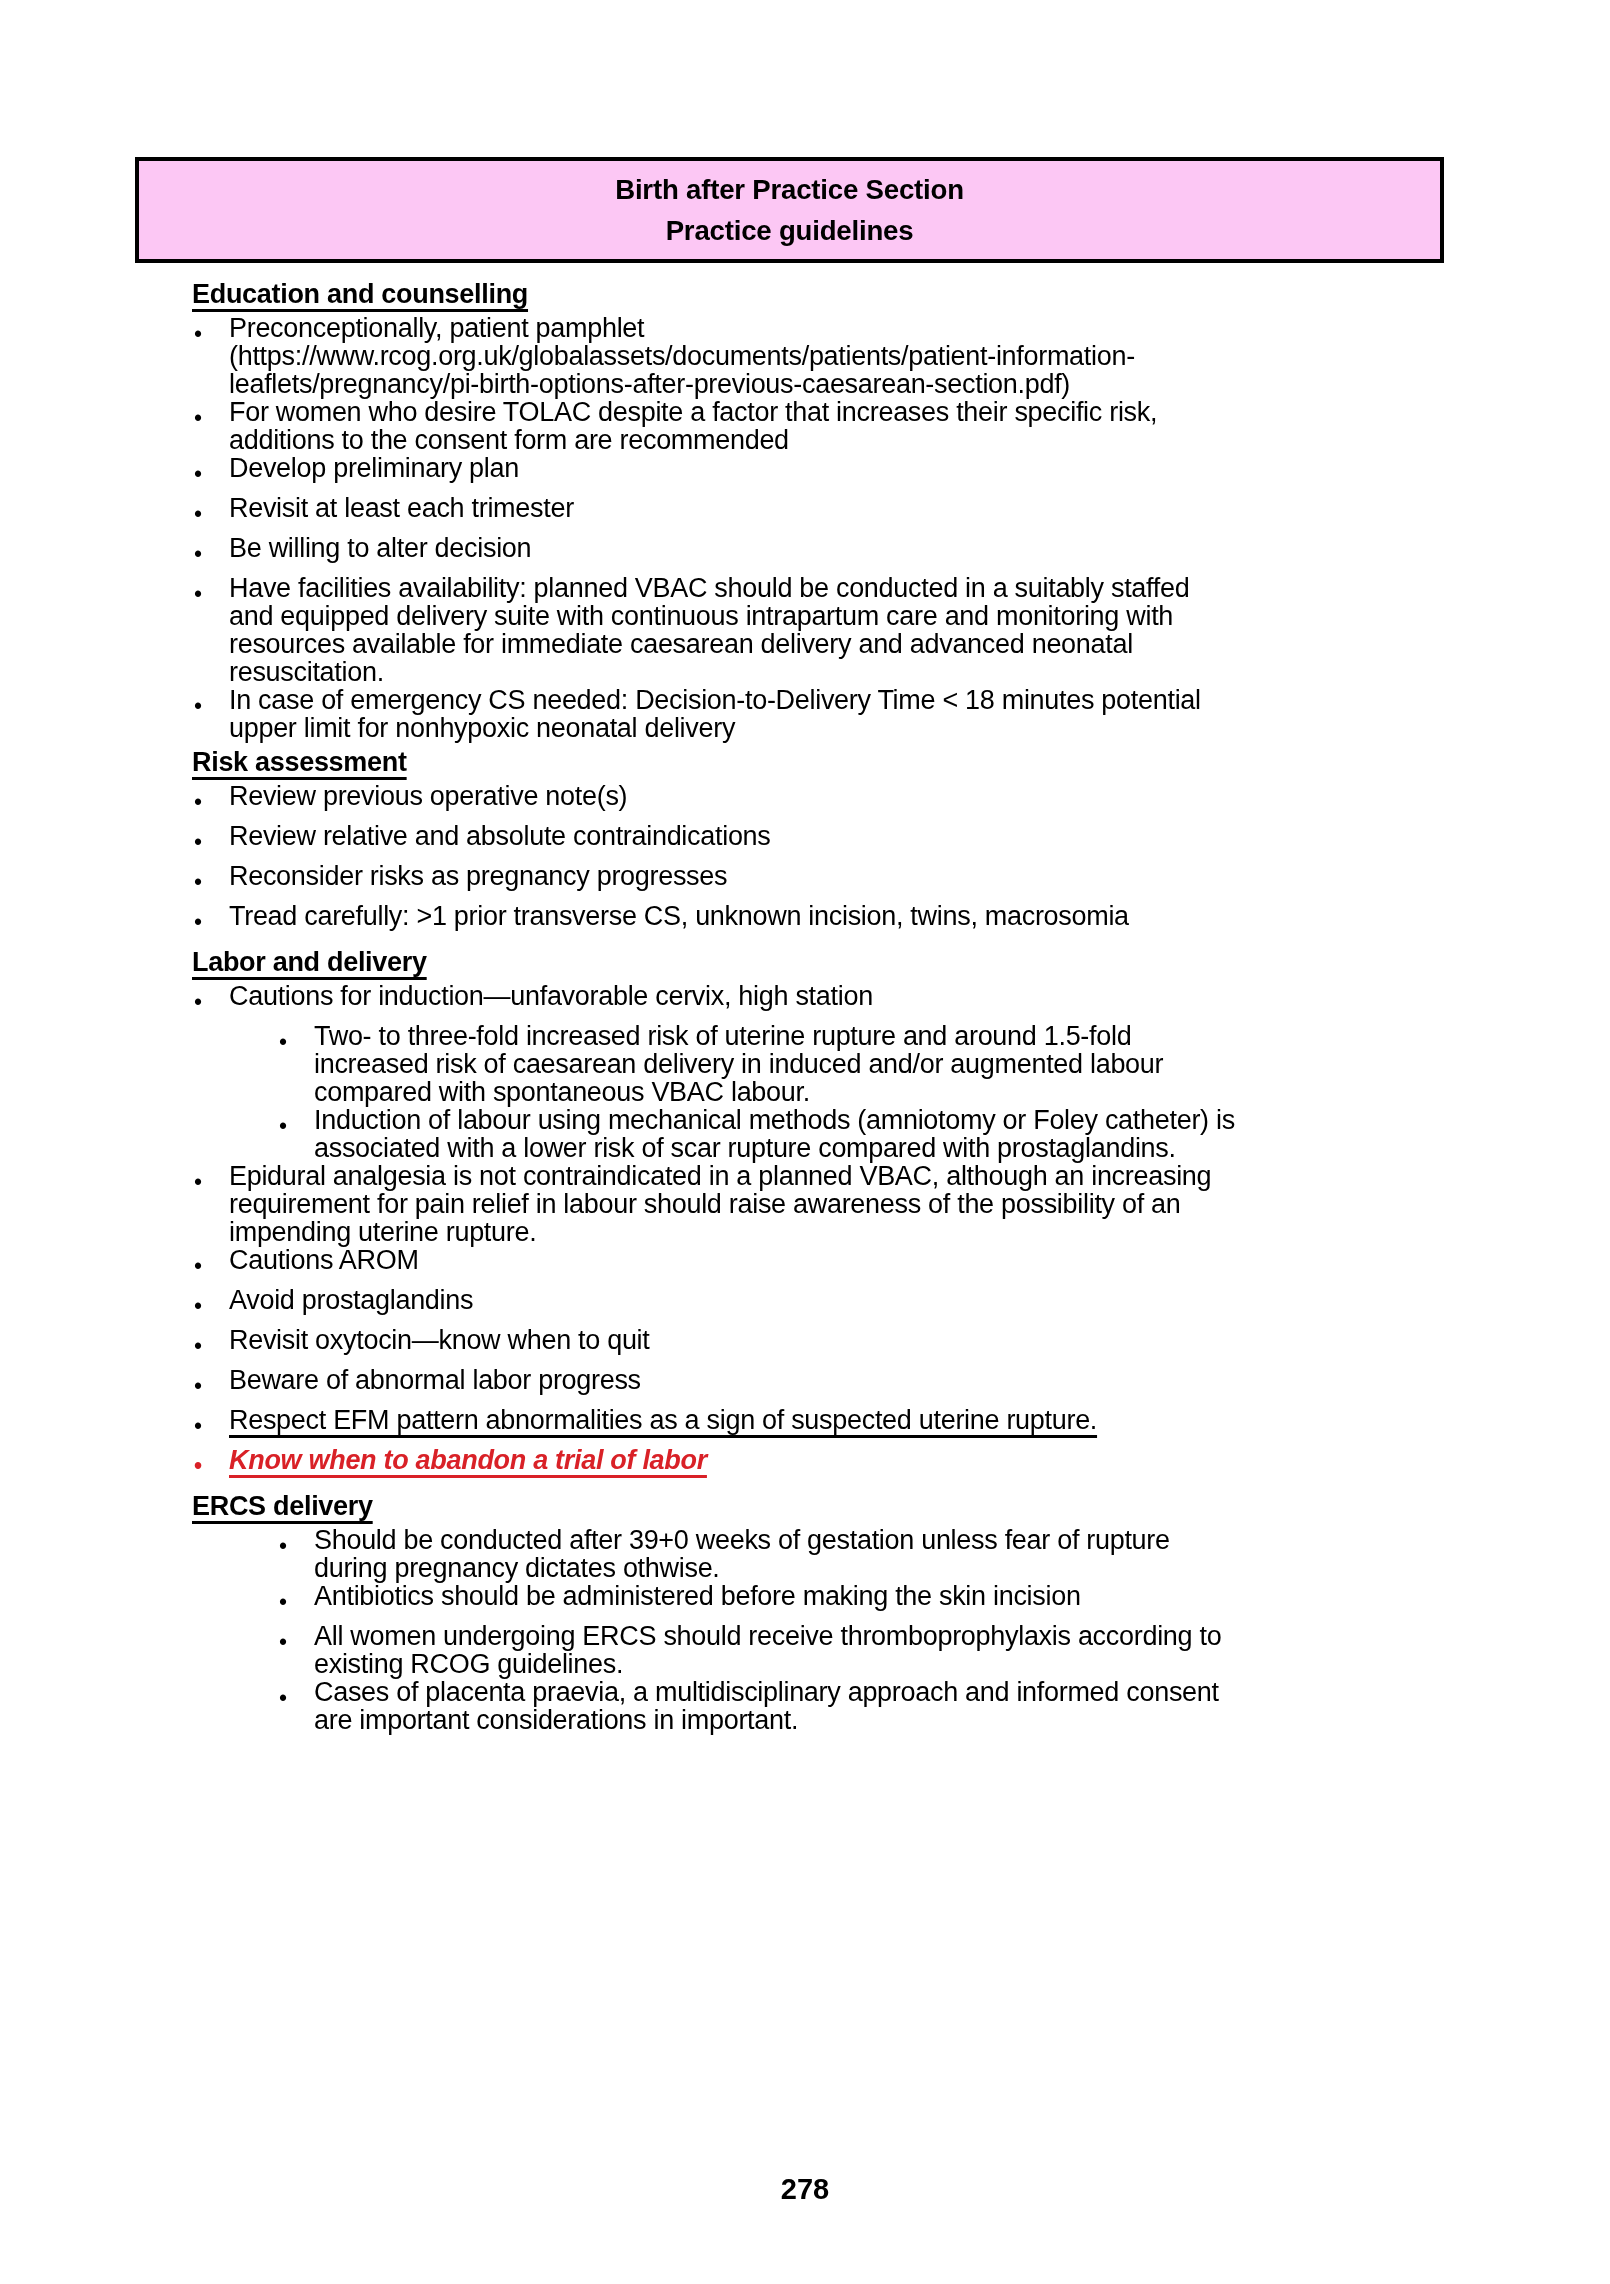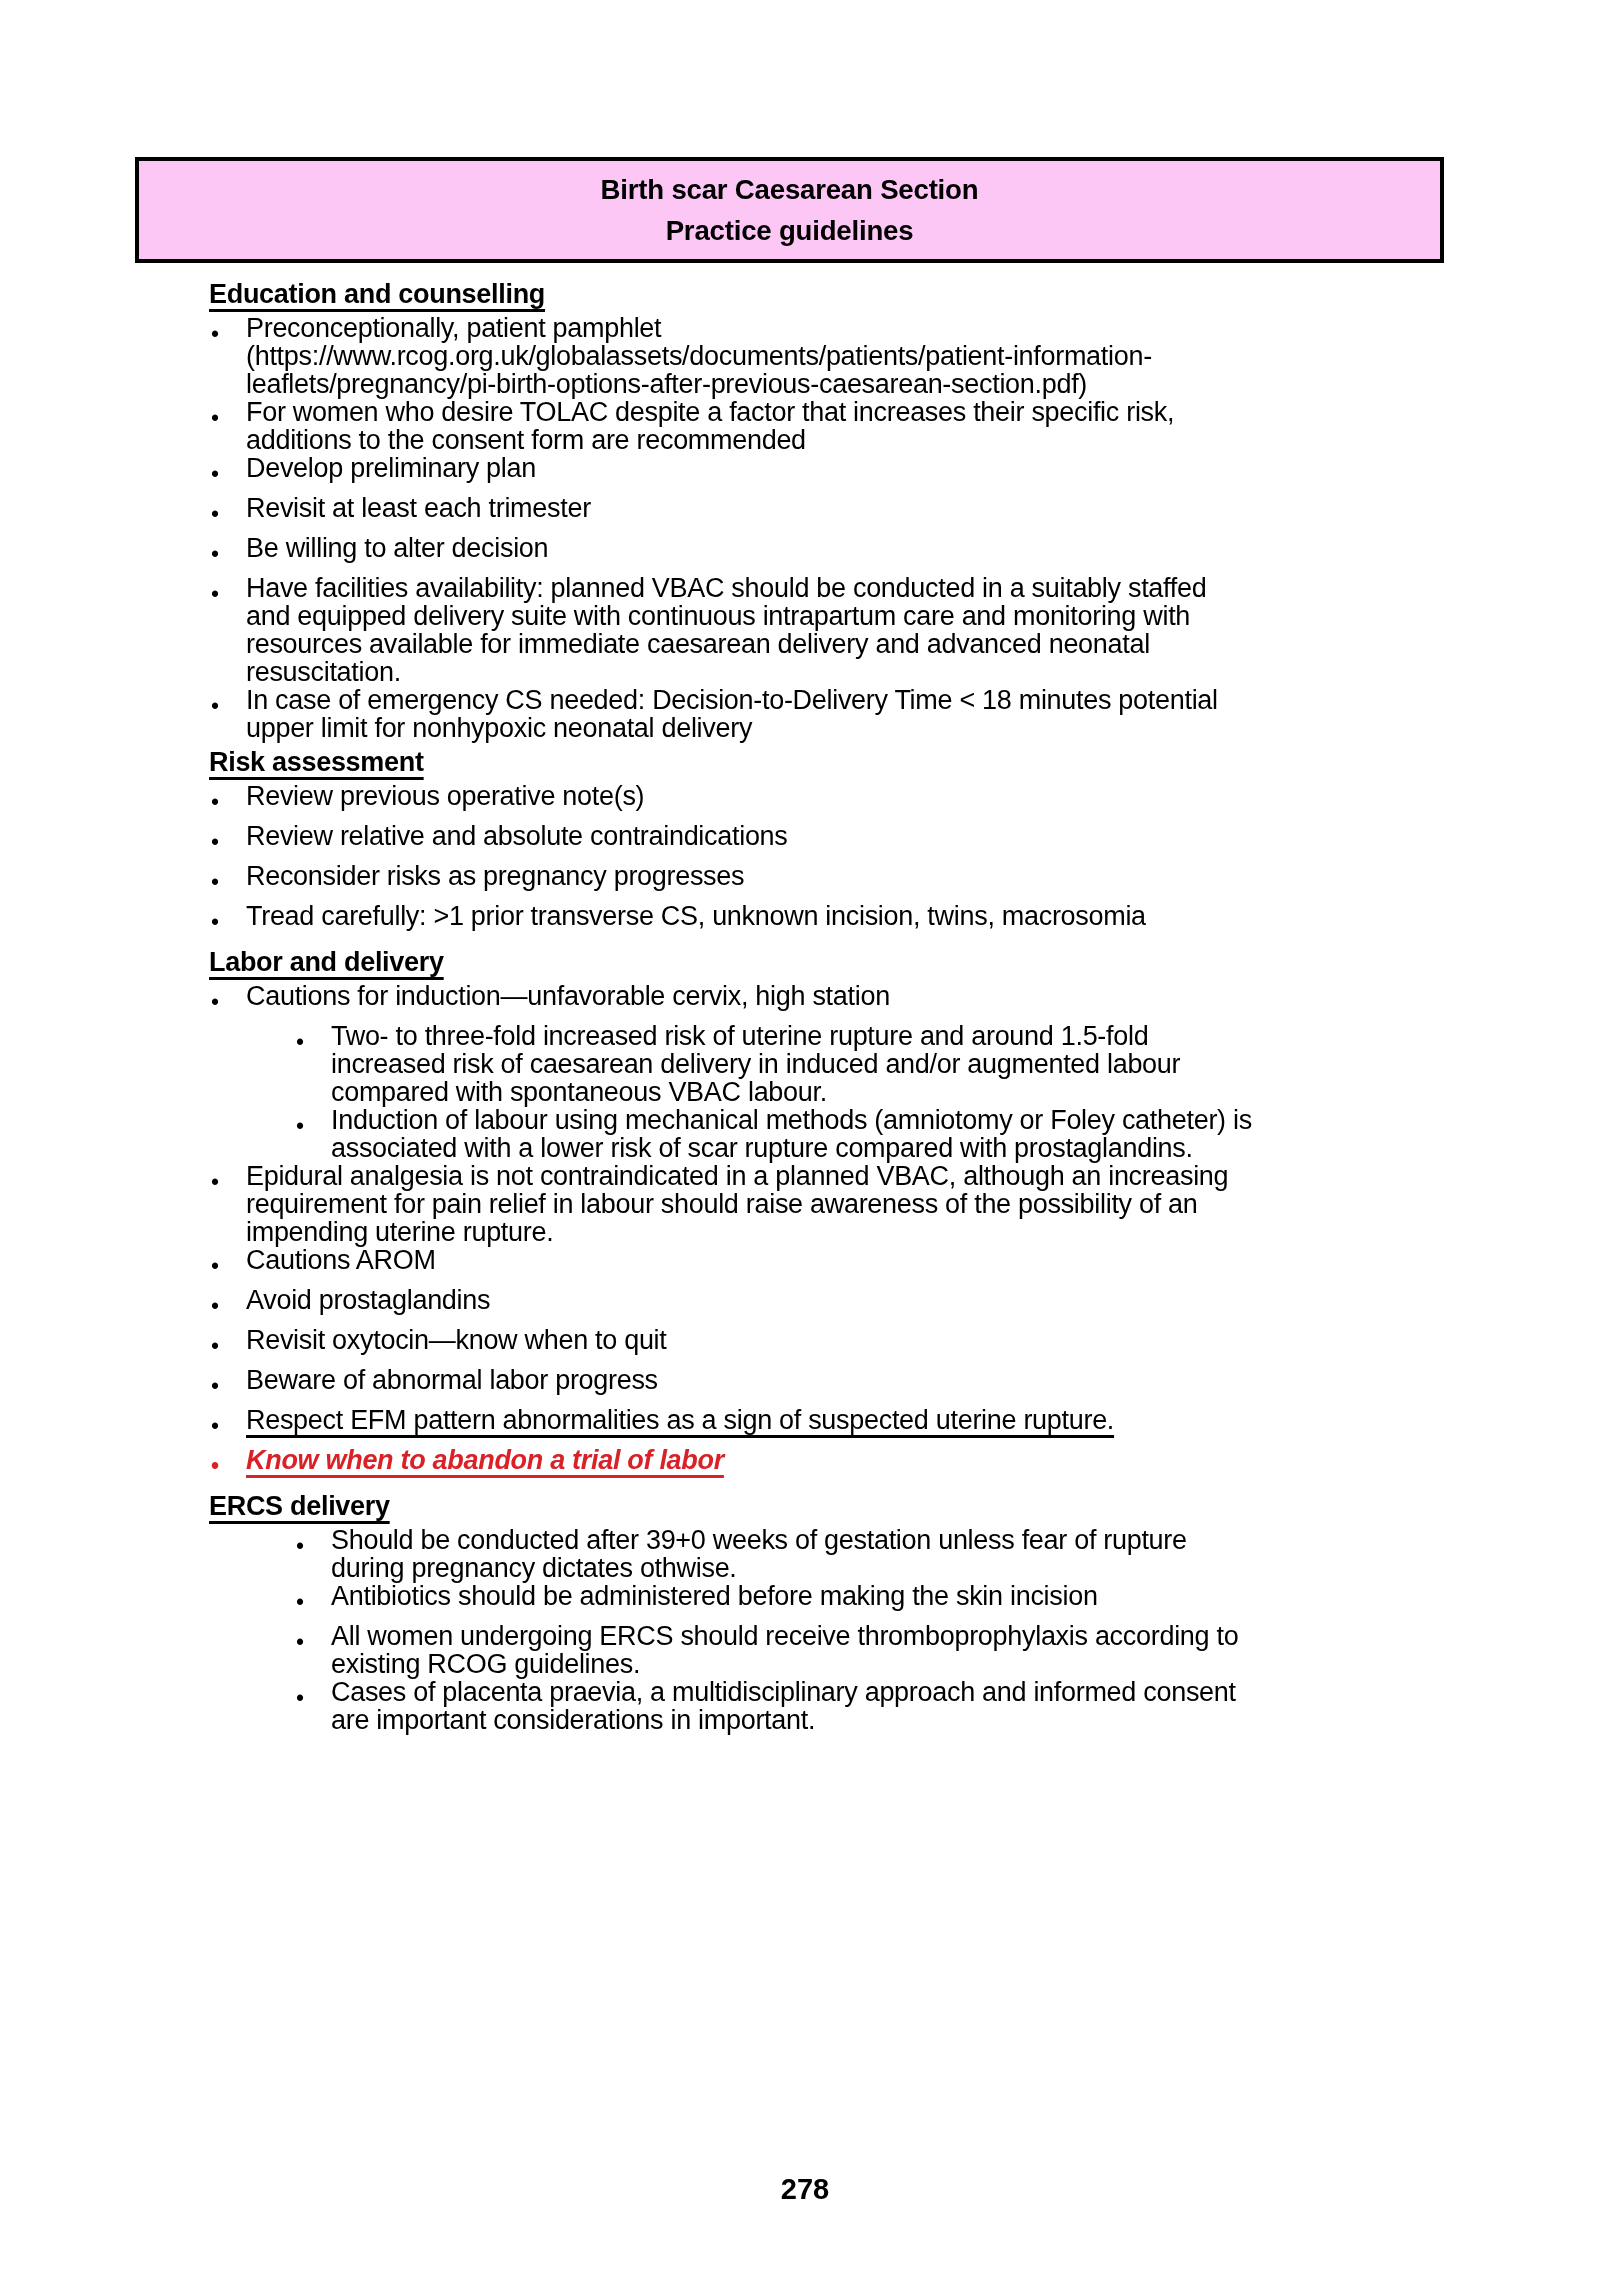--- a/index.html
+++ b/index.html
@@ -29,21 +29,20 @@
     letter-spacing: -0.2px;
   }
   .content {
     position: absolute;
     top: 274px;
     left: 0;
     right: 0;
     font-size: 27px;
     line-height: 40px;
     letter-spacing: -0.3px;
-    padding-left: 17px;
   }
   .section-heading {
     margin-left: 192px;
     font-weight: bold;
     text-decoration: underline;
     text-decoration-thickness: 2.9px;
     text-underline-offset: 5.7px;
   }
   .item { display: flex; align-items: flex-start; }
   .item.l1 { padding-left: 194px; }
@@ -80,21 +79,21 @@
     font-weight: bold;
     letter-spacing: 0;
   }
 </style>
 </head>
 <body>
 
 <div class="page">
 
   <div class="title-box" style="background: rgb(252, 199, 244);">
-    <div>Birth scar Caesarean Section</div>
+    <div>Birth after Practice Section</div>
     <div>Practice guidelines</div>
   </div>
 
   <div class="content" id="content">
       <div class="section-heading">Education and counselling</div>
       <div class="item l1">
         <span class="bullet">•</span>
         <span class="text">Preconceptionally, patient pamphlet
 (https://www.rcog.org.uk/globalassets/documents/patients/patient-information-
 leaflets/pregnancy/pi-birth-options-after-previous-caesarean-section.pdf)</span>

